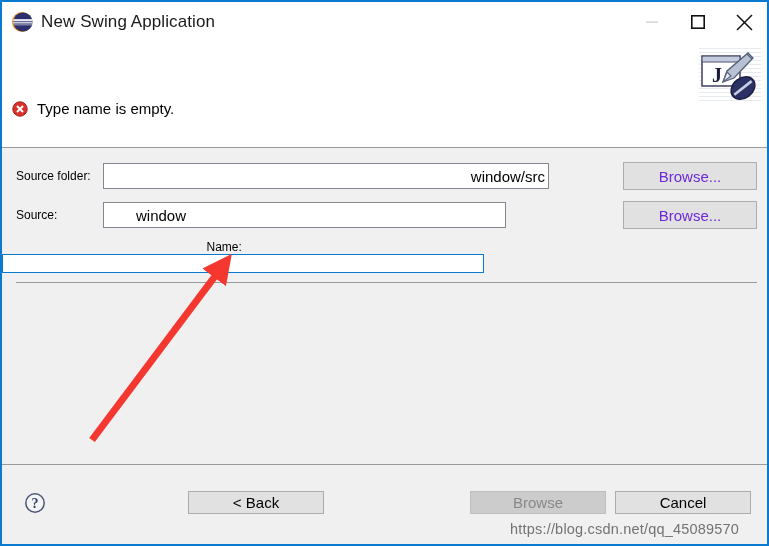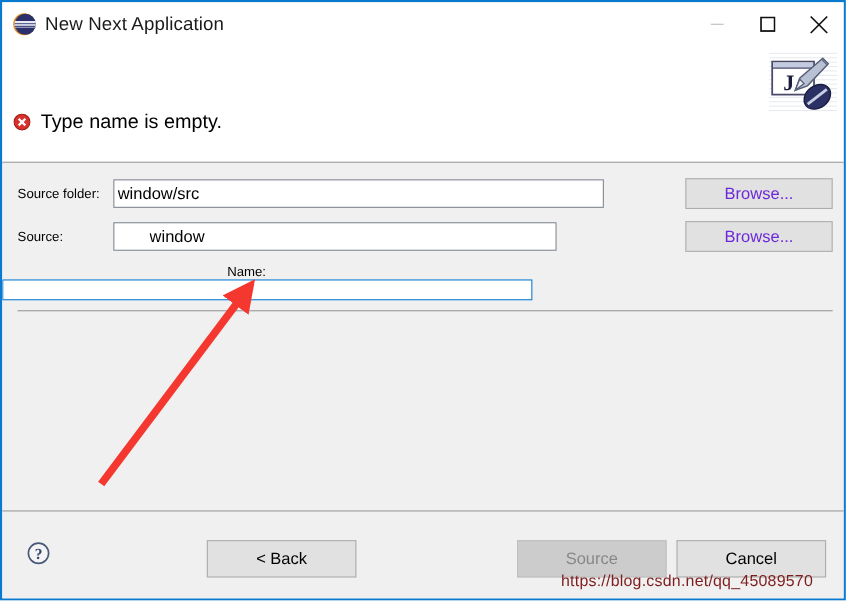--- a/index.html
+++ b/index.html
@@ -85,21 +85,21 @@
     left: 10px; top: 58px;
     display: flex;
     align-items: center;
   }
   #error-icon {
     width: 16px; height: 16px;
     flex: 0 0 auto;
     margin-right: 9px;
   }
   #error-text {
-    font-size: 18px;
+    font-size: 15px;
     color: #000000;
     text-align: right;
   }
   #banner-icon {
     position: absolute;
     right: 6px; top: 4px;
     width: 62px; height: 58px;
   }
 
   
@@ -172,21 +172,21 @@
   }
   #help-icon {
     position: absolute;
     left: 22px; top: 27px;
     width: 22px; height: 22px;
   }
   .dlg-btn {
     position: absolute;
     top: 26px;
     width: 136px;
-    height: 34px;
+    height: 23px;
     box-sizing: border-box;
     background: #e1e1e1;
     border: 1px solid #adadad;
     font-family: "Liberation Sans", sans-serif;
     font-size: 15px;
     color: #000000;
     cursor: default;
   }
   .dlg-btn.disabled {
     background: #cccccc;
@@ -221,21 +221,21 @@
   <div id="titlebar">
     <div id="app-icon">
       <svg width="22" height="22" viewBox="0 0 22 22">
         <circle cx="11" cy="11" r="10" fill="#e08b20"></circle>
         <circle cx="12" cy="11" r="9.6" fill="#2b2f6b"></circle>
         <rect x="2.4" y="8.1" width="19" height="1.9" fill="#e8e9f2"></rect>
         <rect x="2.0" y="10.6" width="19.6" height="2.0" fill="#c9cbdd"></rect>
         <rect x="2.6" y="13.3" width="18.6" height="1.1" fill="#9a9db8"></rect>
       </svg>
     </div>
-    <div id="title-text">New Next Application</div>
+    <div id="title-text">New Swing Application</div>
 
     <div class="win-btns">
       <button class="win-btn">
         <svg width="12" height="12" viewBox="0 0 12 12">
           <rect x="0" y="5.5" width="12" height="1.2" fill="#c8c8c8"></rect>
         </svg>
       </button>
       <button class="win-btn">
         <svg width="14" height="14" viewBox="0 0 14 14">
           <rect x="0.8" y="0.8" width="12.4" height="12.4" fill="none" stroke="#111111" stroke-width="1.6"></rect>
@@ -299,21 +299,21 @@
           <rect x="33" y="40.6" width="22" height="2.6" fill="#c8cfe2"></rect>
         </g>
       </svg>
     </div>
   </div>
 
   <div id="form">
 
     <div class="frow" style="top:13px;">
       <span class="flabel">Source folder:</span>
-      <input class="ftext" type="text" style="width: 446px;" value="window/src">
+      <input class="ftext" type="text" style="width: 446px; text-align: right;" value="window/src">
     </div>
     <button class="browse-btn" style="left:621px; top:13px;">Browse...</button>
 
     <div class="frow" style="top:52px;">
       <span class="flabel">Source:</span>
       <input class="ftext" type="text" style="width: 403px; padding-left: 32px;" value="window">
     </div>
     <button class="browse-btn" style="left:621px; top:52px;">Browse...</button>
 
     <div class="frow" style="top:91px;flex-direction:column;">
@@ -326,28 +326,28 @@
 
   <div id="buttonbar">
     <span id="help-icon">
       <svg width="22" height="22" viewBox="0 0 22 22">
         <circle cx="11" cy="11" r="9.2" fill="#f4f4f4" stroke="#4a5878" stroke-width="1.5"></circle>
         <text x="11" y="16" text-anchor="middle" font-family="Liberation Serif, serif" font-size="14" font-weight="bold" fill="#30406a">?</text>
       </svg>
     </span>
 
     <button class="dlg-btn" style="left:186px;">&lt; Back</button>
-    <button class="dlg-btn disabled" style="left:468px;">Source</button>
+    <button class="dlg-btn disabled" style="left:468px;">Browse</button>
     <button class="dlg-btn" style="left:613px;">Cancel</button>
   </div>
 
   <svg id="arrow-layer">
     <defs>
       <marker id="arrowhead" markerWidth="4.2" markerHeight="4.2" refX="2.0" refY="2.1" orient="auto">
         <polygon points="0,0 4.2,2.1 0,4.2" fill="#f4382f"></polygon>
       </marker>
     </defs>
     <line id="arrow-line" x1="90" y1="438" x2="220.5903229336725" y2="264.1927356638172" stroke="#f4382f" stroke-width="7" marker-end="url(#arrowhead)"></line>
   </svg>
 
-  <div id="watermark" style="color: #7f1d1d; text-align: right;">https://blog.csdn.net/qq_45089570</div>
+  <div id="watermark" style="color: #737373; text-align: right;">https://blog.csdn.net/qq_45089570</div>
 
 </div>
 
 </body></html>

